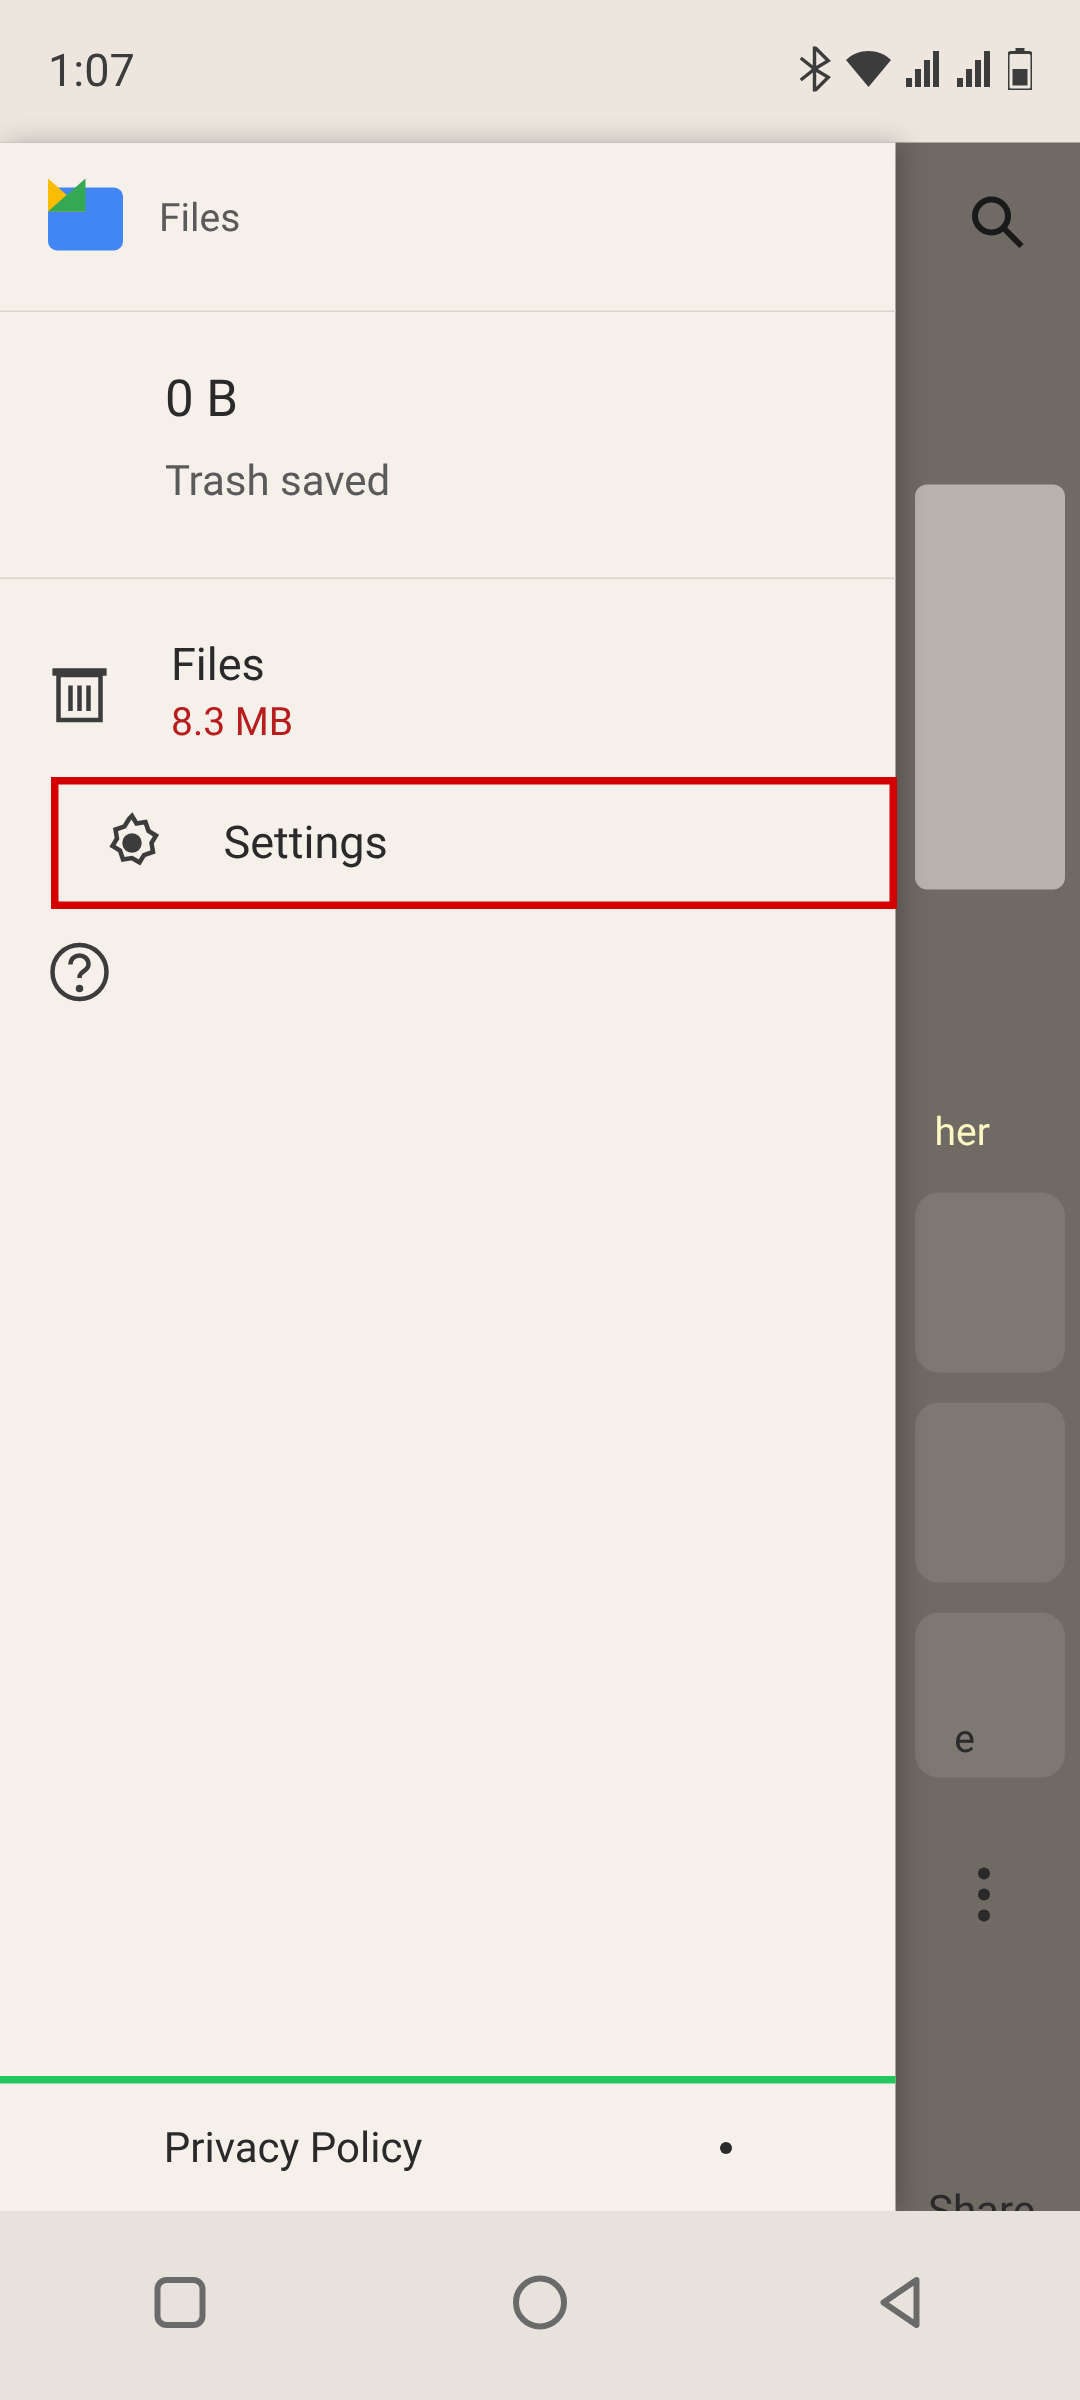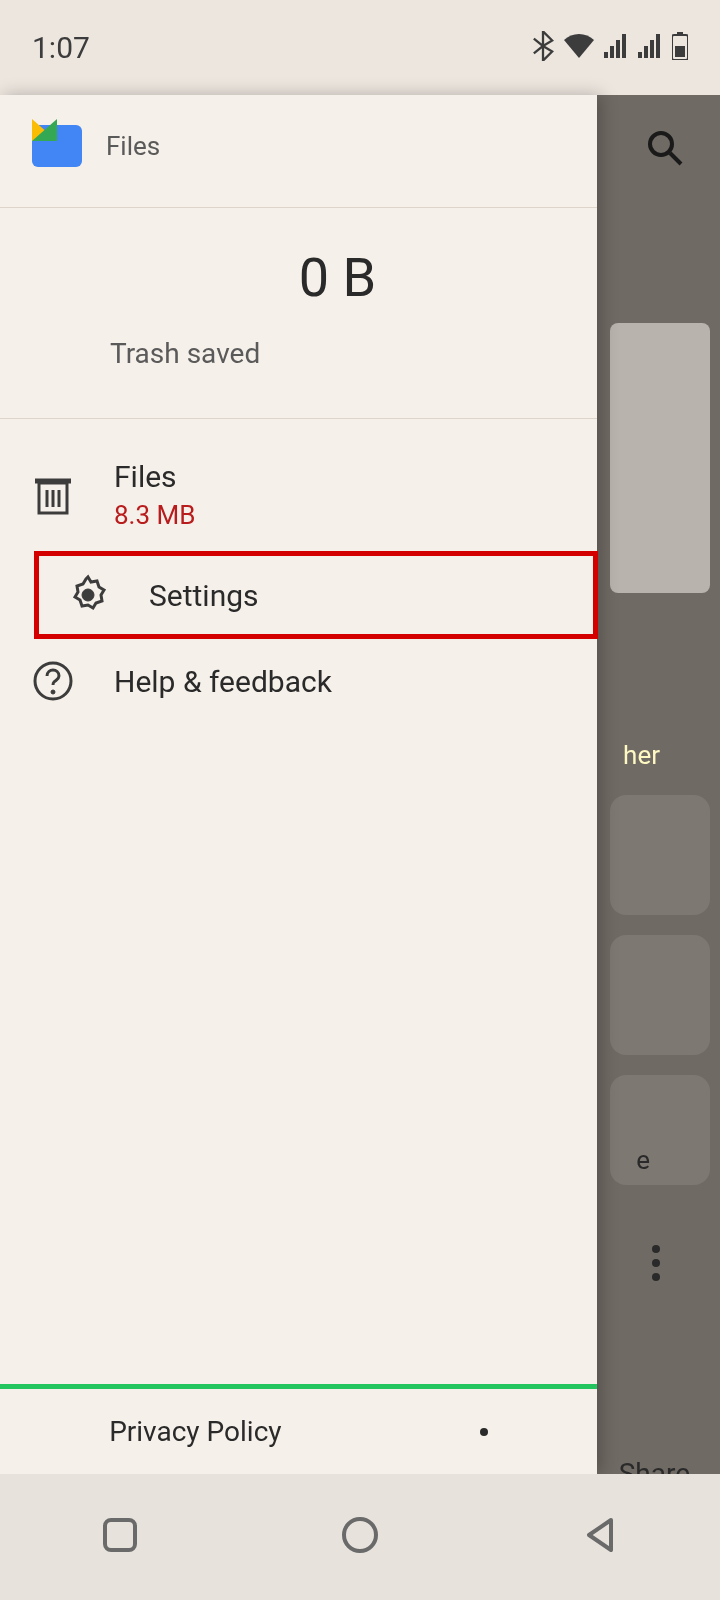--- a/index.html
+++ b/index.html
@@ -161,25 +161,24 @@
     .drawer-title {
       font-size: 26px;
       color: #5a5a5a;
       font-weight: 400;
     }
     .space-section {
       padding: 38px 32px 48px 110px;
       border-bottom: 1px solid #ddd5cc;
     }
     .space-value {
-      font-size: 54px;
+      font-size: 34px;
       color: #2a2a2a;
       font-weight: 400;
-      margin-bottom: 28px;
-      text-align: center;
+      margin-bottom: 18px;
     }
     .space-label {
       font-size: 28px;
       color: #5a5a5a;
     }
     .menu-list {
       padding-top: 18px;
       flex: 1;
     }
     .menu-item {
@@ -361,23 +360,20 @@
       </div>
     </div>
 
     <div class="menu-item">
       <div class="menu-icon">
         <svg width="42" height="42" viewBox="0 0 42 42">
             <circle cx="21" cy="21" r="18" fill="none" stroke-width="3"></circle>
             <path d="M15 16c0-4 3-6 6-6s6 2 6 6c0 3-3 4-5 6-1 1-1 3-1 3" fill="none" stroke-width="3"></path>
             <circle cx="21" cy="32" r="2" fill="#3c3c3c"></circle>
           </svg>
-      </div>
-      <div class="menu-text">
-        <div class="menu-label">Help &amp; feedback</div>
       </div>
     </div>
   </div>
 
   <div class="drawer-footer">
     <div class="footer-link">Privacy Policy</div>
     <div class="footer-dot"></div>
   </div>
 </div>
 

